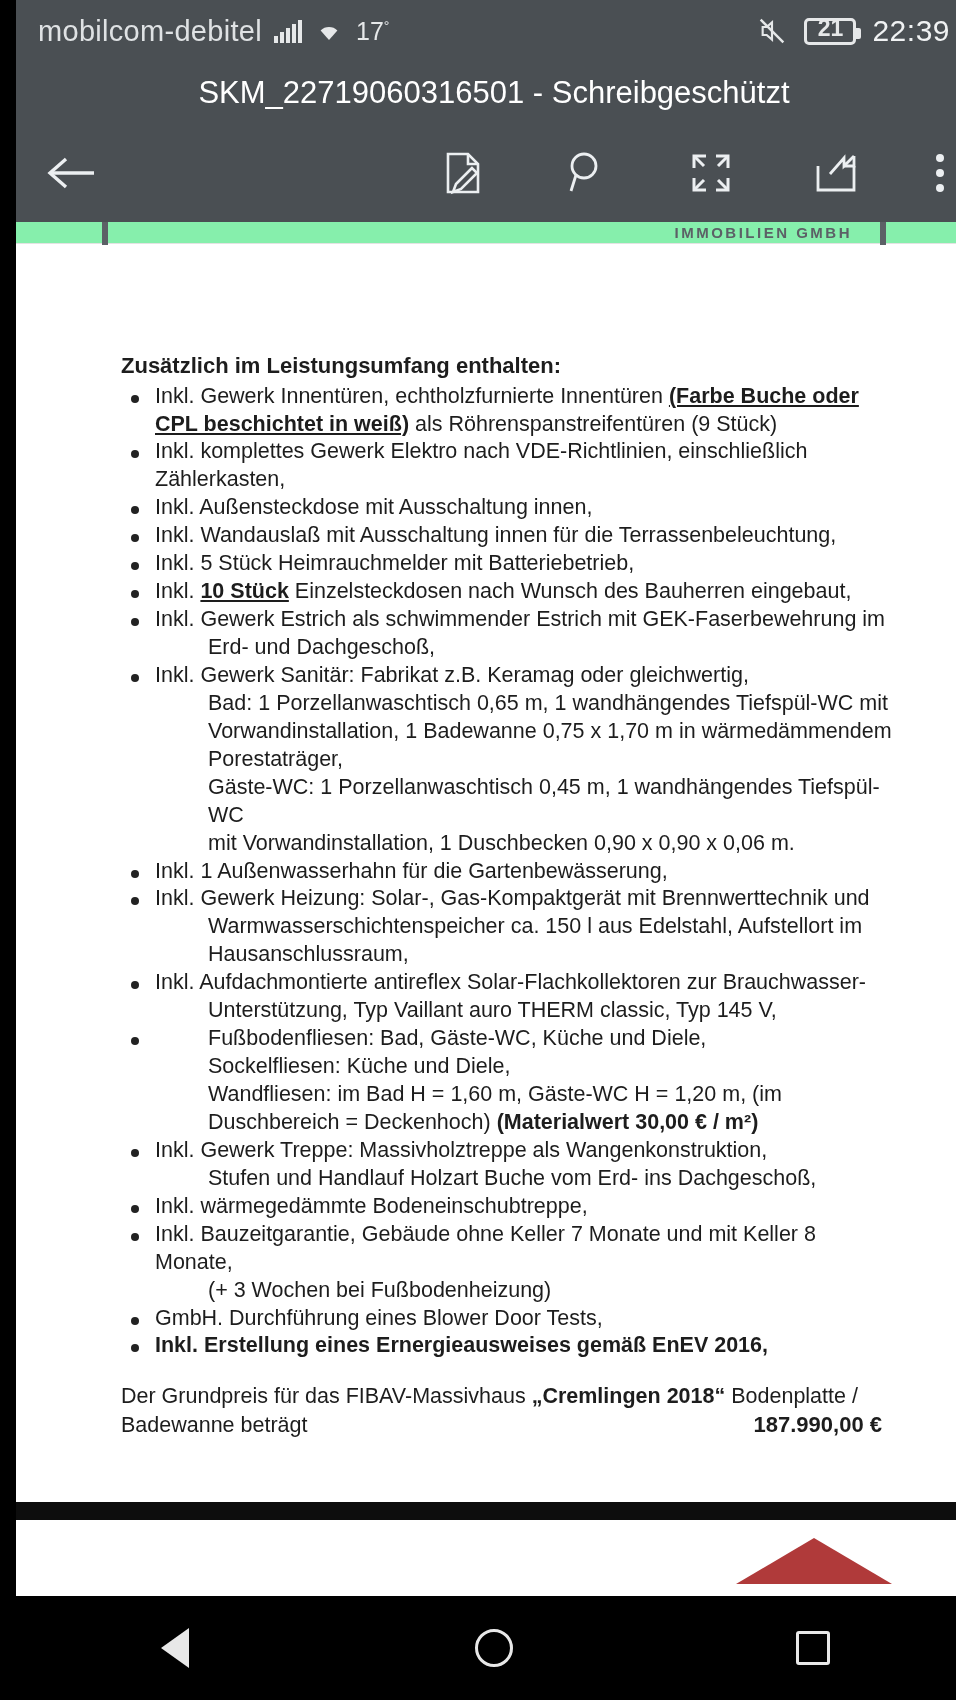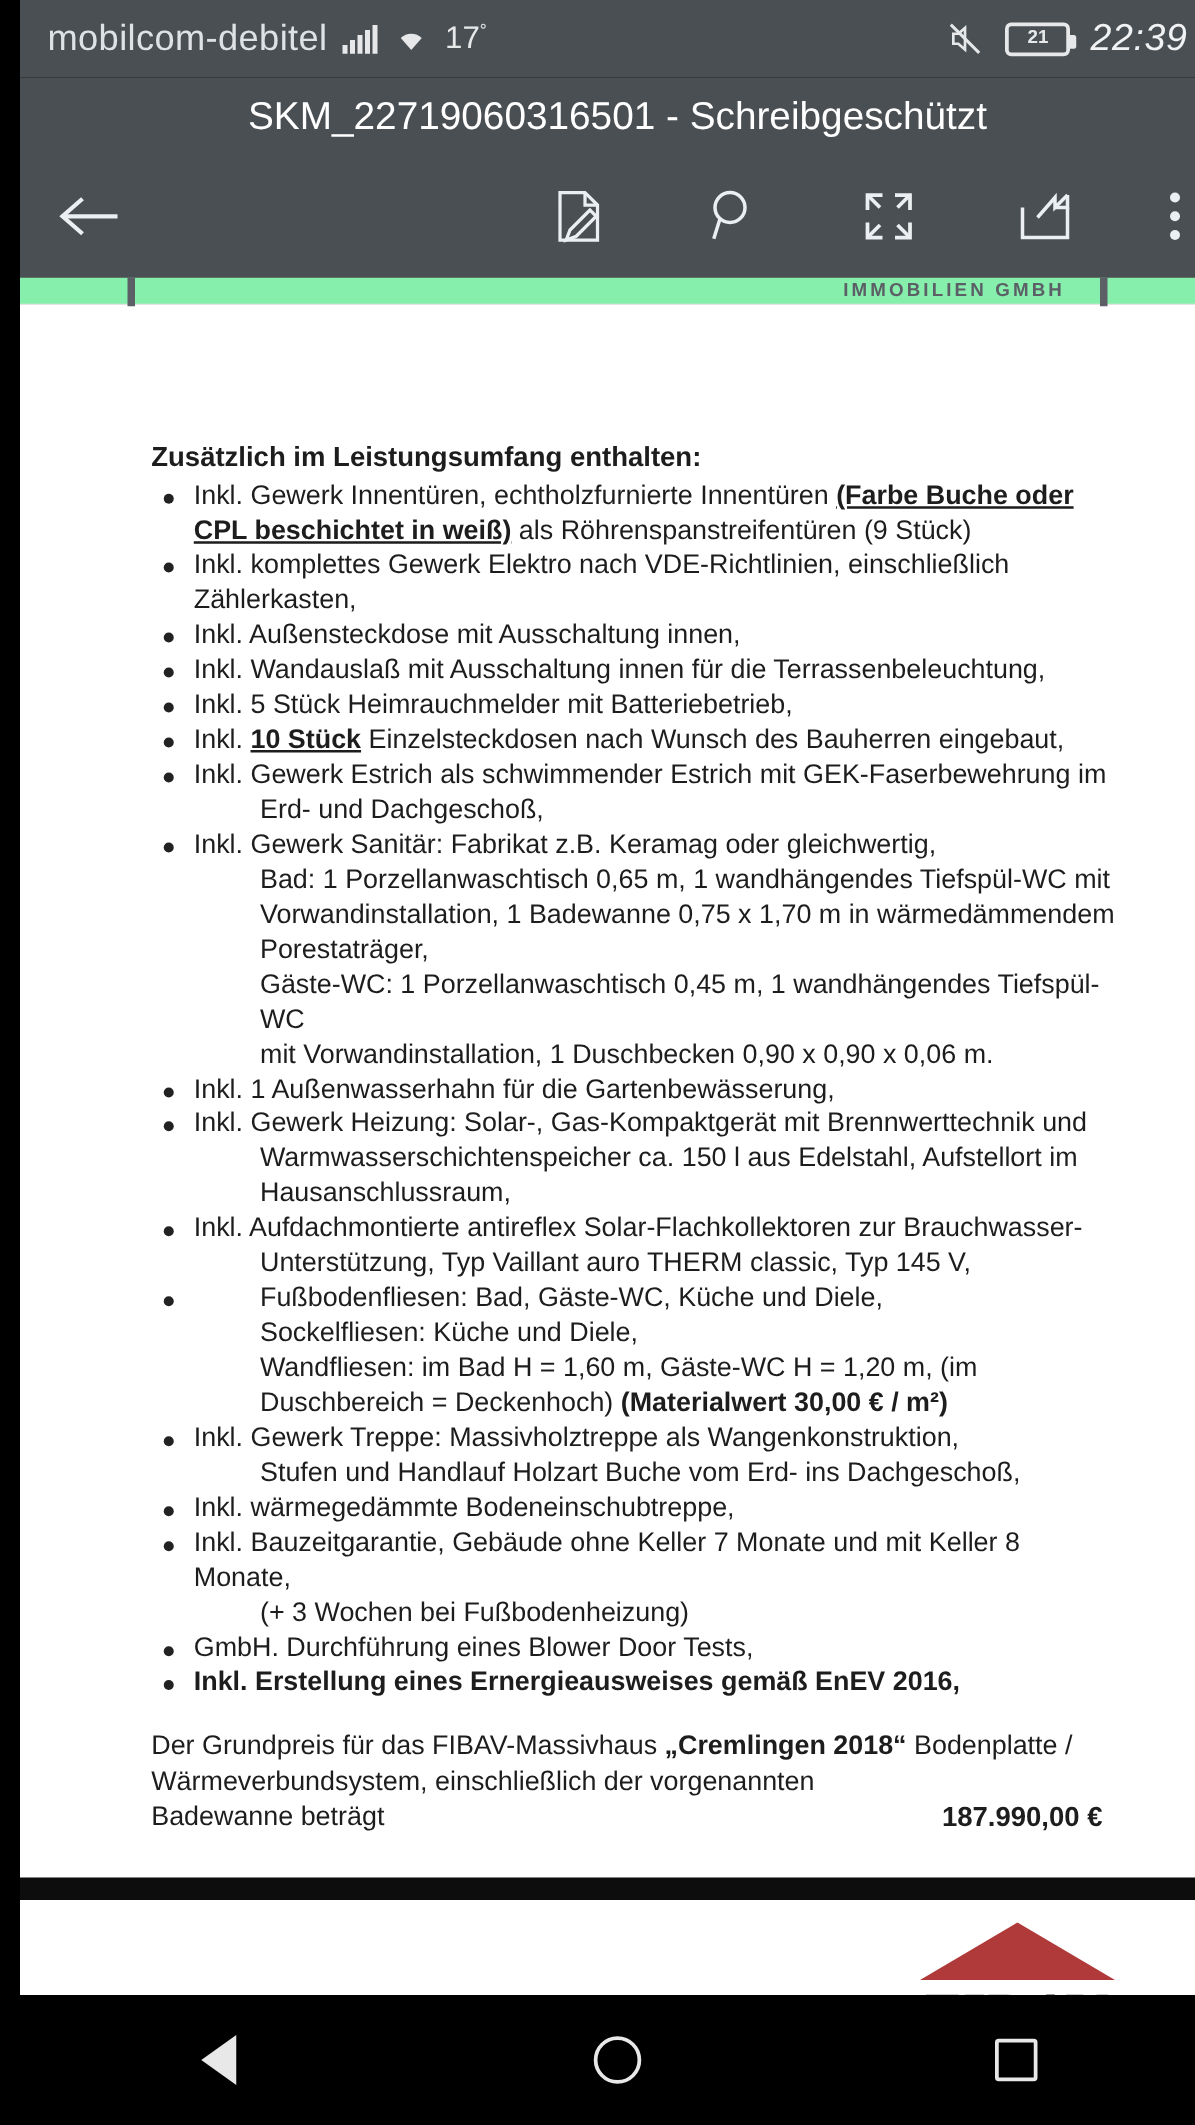--- a/index.html
+++ b/index.html
@@ -41,28 +41,28 @@
   .sig-bars i:nth-child(3) { height: 15px; }
   .sig-bars i:nth-child(4) { height: 19px; }
   .sig-bars i:nth-child(5) { height: 23px; }
   .temp { font-size: 25px; }
   .temp sup { font-size: 14px; }
   .battery {
     width: 52px; height: 27px;
     border: 3px solid #e6e8e9;
     border-radius: 5px;
     position: relative;
-    display: flex; align-items: flex-start; justify-content: center;
-    font-size: 15px; color: #e6e8e9; font-weight: bold;
+    display: flex; align-items: flex-end; justify-content: center;
+    font-size: 23px; color: #e6e8e9; font-weight: bold;
   }
   .battery::after {
     content: ""; position: absolute; right: -8px; top: 7px;
     width: 5px; height: 11px; background: #e6e8e9; border-radius: 0 2px 2px 0;
   }
-  .clock { font-size: 30px; color: #f0f2f3; letter-spacing: 0.5px; font-style: italic; }
+  .clock { font-size: 30px; color: #f0f2f3; letter-spacing: 0.5px; }
 
   
   .titlebar {
     height: 62px;
     background: #4a4f53;
     color: #fff;
     display: flex;
     align-items: center;
     justify-content: center;
     font-size: 31px;
@@ -411,21 +411,20 @@
           <li>
             <span>Inkl. Bauzeitgarantie, Gebäude ohne Keller 7 Monate und mit Keller 8 Monate,</span>
             <span class="ind">(+ 3 Wochen bei Fußbodenheizung)</span>
           </li>
           <li>GmbH. Durchführung eines Blower Door Tests,</li>
           <li class="b">Inkl. Erstellung eines Ernergieausweises gemäß EnEV 2016,</li>
         </ul>
 
         <div class="para">
           <div><span>Der Grundpreis für das FIBAV-Massivhaus </span><span class="b">„Cremlingen 2018“</span><span> Bodenplatte /</span></div>
-          <div>Wärmeverbundsystem, einschließlich der vorgenannten</div>
           <div class="price-row">
             <span>Badewanne beträgt</span>
             <span class="price">187.990,00 €</span>
           </div>
         </div>
 
         <div class="footerarea">
 
           <div class="cert-box">
             <div class="cert-seal">

